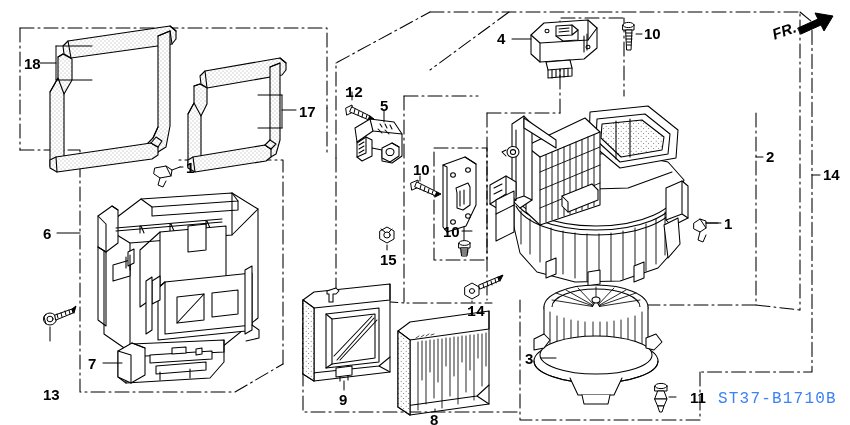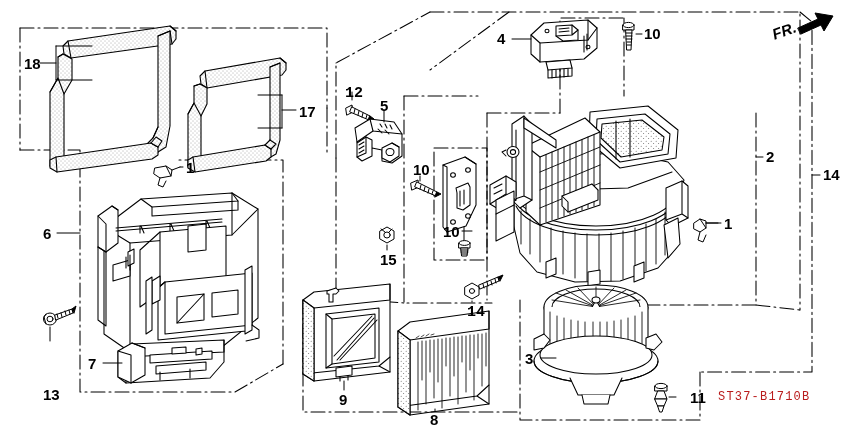--- a/index.html
+++ b/index.html
@@ -23,23 +23,23 @@
     font-size:15px;
     font-weight:700;
     font-style:italic;
     color:#000;
     transform:rotate(-20deg);
     white-space:nowrap;
   }
   .diagcode{
     position:absolute;
     font-family:"Liberation Mono", monospace;
-    font-size:12px;
+    font-size:16px;
     letter-spacing:1.2px;
-    color:#b91c1c;
+    color:#3b82f6;
     white-space:nowrap;
   }
 </style>
 </head>
 <body>
 
 <div id="stage">
 
   <svg id="art" viewBox="0 0 850 425" xmlns="http://www.w3.org/2000/svg">
     <defs>

